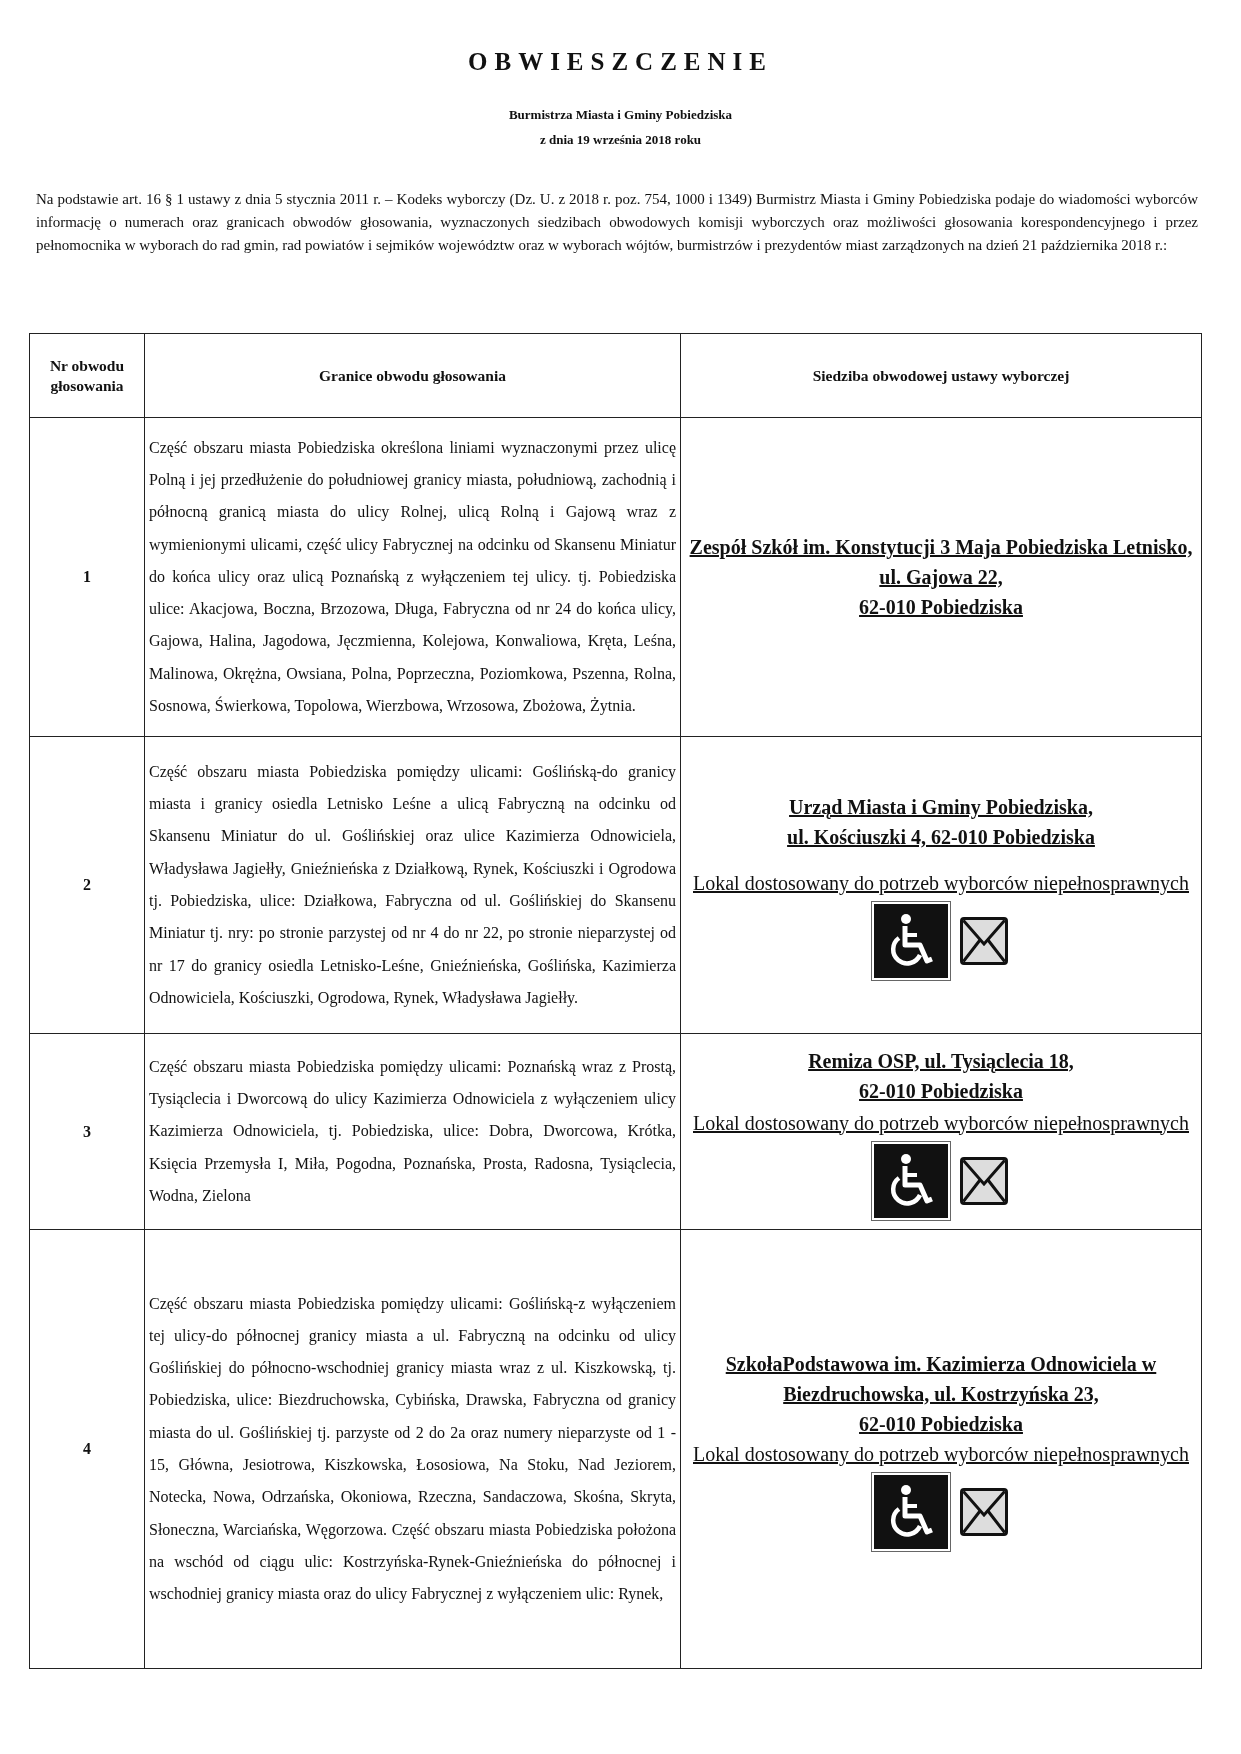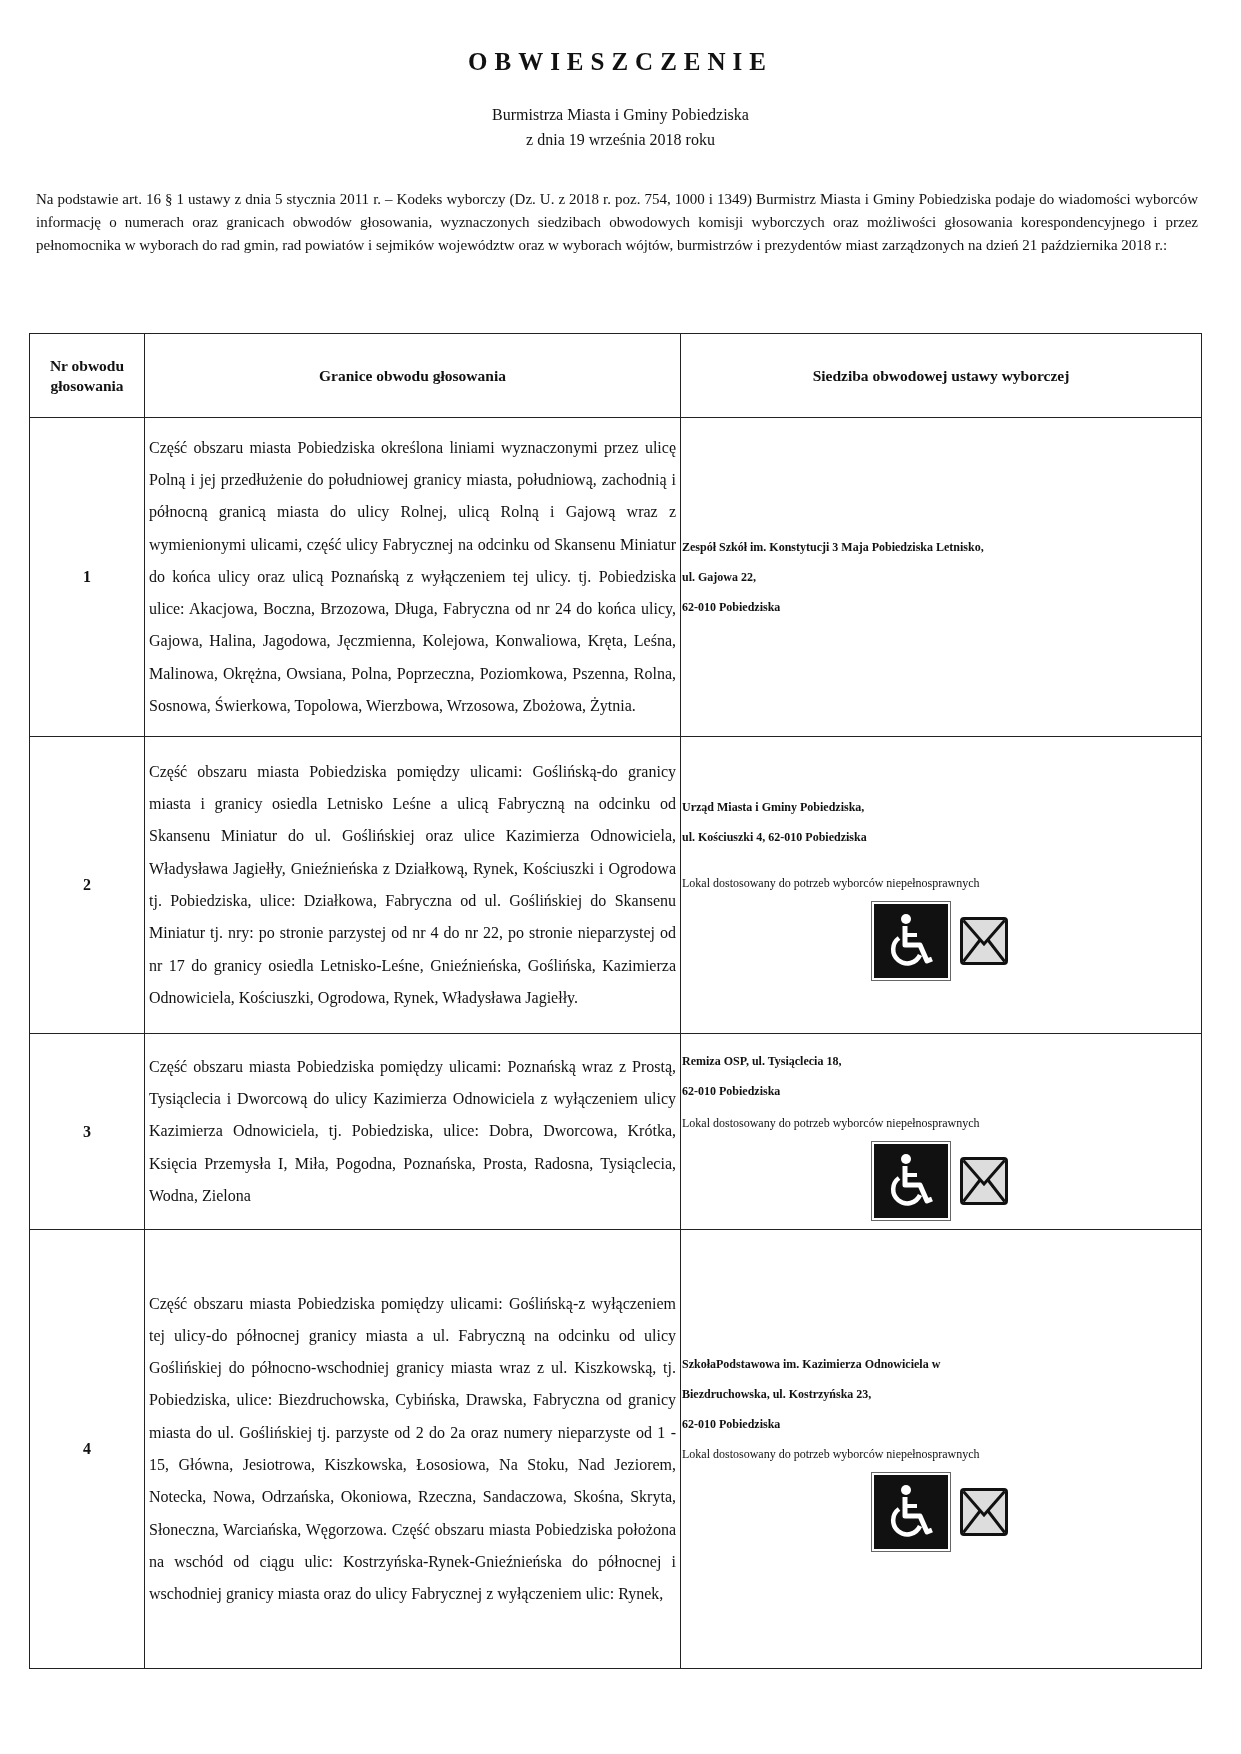--- a/index.html
+++ b/index.html
@@ -6,21 +6,21 @@
     body {
       width: 1241px; height: 1754px; position: relative; overflow: hidden;
       font-family: "Liberation Serif", "DejaVu Serif", serif; color: #111;
     }
     .title {
       position: absolute; left: 0; width: 1241px; top: 48px; text-align: center;
       font-size: 25px; font-weight: bold; letter-spacing: 7px;
     }
     .subtitle {
       position: absolute; left: 0; width: 1241px; top: 102px; text-align: center;
-      font-size: 16px; font-weight: normal; line-height: 25px;
+      font-size: 13px; font-weight: bold; line-height: 25px;
     }
     .intro {
       position: absolute; left: 36px; width: 1162px; top: 188px;
       font-size: 15px; line-height: 23px; text-align: justify;
     }
     table.circuits {
       position: absolute; left: 29px; top: 333px; width: 1172px;
       border-collapse: collapse; table-layout: fixed;
     }
     table.circuits td, table.circuits th {
@@ -29,21 +29,21 @@
     col.c1 { width: 115px; }
     col.c2 { width: 536px; }
     col.c3 { width: 521px; }
     th { font-weight: bold; font-size: 15.5px; height: 81px; text-align: center; }
     th.nr { line-height: 20px; }
     td.num { text-align: center; font-weight: bold; font-size: 16px; }
     td.bounds {
       font-size: 16px; line-height: 32.3px; text-align: justify;
       padding: 0 4px 0 4px; text-align-last: left;
     }
-    td.seat { text-align: left; font-size: 12px; }
+    td.seat { text-align: center; font-size: 20px; text-decoration: underline; }
     .seat-name { font-weight: bold; line-height: 30px; }
     .access-note { line-height: 26px; margin-top: 18px; }
     .icons { display: flex; justify-content: center; gap: 12px; margin-top: 8px; }
     .wheelchair {
       width: 70px; height: 70px; background: #111; border: 2px solid #111;
       outline: 1px solid #666; outline-offset: 2px;
       display: flex; align-items: center; justify-content: center;
     }
     .envelope {
       width: 42px; height: 42px; margin-top: 13px;

